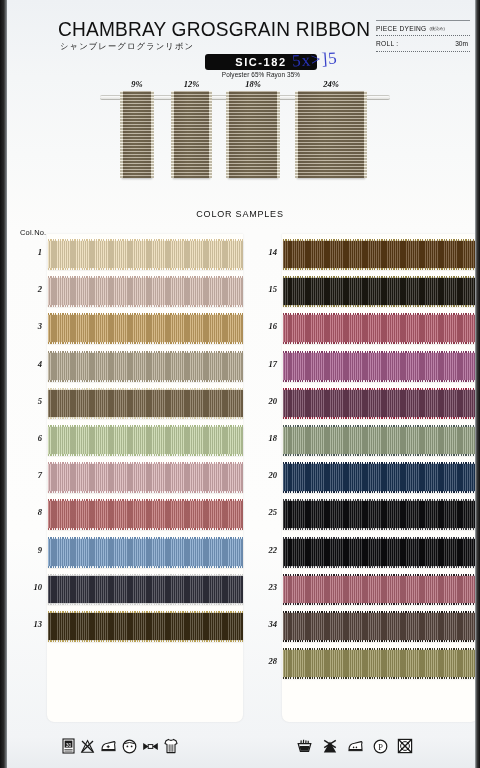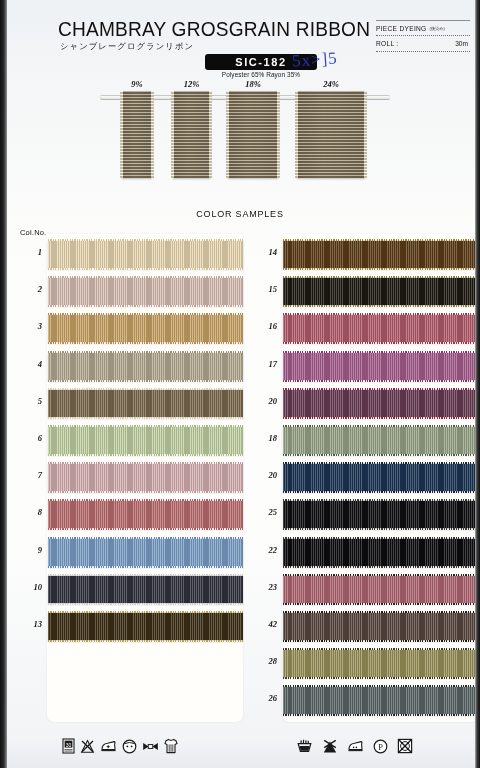--- a/index.html
+++ b/index.html
@@ -488,41 +488,33 @@
       </div>
       <div class="swatch-wrap">
         <div class="num">23</div>
         <div class="swatch" style="background: rgb(176, 103, 116);">
           <div class="rib"></div>
           <div class="edge-t" style="background: repeating-linear-gradient(90deg, rgb(42, 32, 36) 0px, rgb(42, 32, 36) 1.2px, rgba(255, 255, 255, 0.8) 1.2px, rgba(255, 255, 255, 0.8) 2.4px);"></div>
           <div class="edge-b" style="background: repeating-linear-gradient(90deg, rgb(42, 32, 36) 0px, rgb(42, 32, 36) 1.2px, rgba(255, 255, 255, 0.8) 1.2px, rgba(255, 255, 255, 0.8) 2.4px);"></div>
         </div>
       </div>
       <div class="swatch-wrap">
-        <div class="num">42</div>
+        <div class="num">34</div>
         <div class="swatch" style="background: rgb(89, 71, 63);">
           <div class="rib"></div>
           <div class="edge-t" style="background: repeating-linear-gradient(90deg, rgb(31, 26, 23) 0px, rgb(31, 26, 23) 1.2px, rgba(255, 255, 255, 0.8) 1.2px, rgba(255, 255, 255, 0.8) 2.4px);"></div>
           <div class="edge-b" style="background: repeating-linear-gradient(90deg, rgb(31, 26, 23) 0px, rgb(31, 26, 23) 1.2px, rgba(255, 255, 255, 0.8) 1.2px, rgba(255, 255, 255, 0.8) 2.4px);"></div>
         </div>
       </div>
       <div class="swatch-wrap">
         <div class="num">28</div>
         <div class="swatch" style="background: rgb(154, 147, 92);">
           <div class="rib"></div>
           <div class="edge-t" style="background: repeating-linear-gradient(90deg, rgb(58, 55, 34) 0px, rgb(58, 55, 34) 1.2px, rgba(255, 255, 255, 0.8) 1.2px, rgba(255, 255, 255, 0.8) 2.4px);"></div>
           <div class="edge-b" style="background: repeating-linear-gradient(90deg, rgb(58, 55, 34) 0px, rgb(58, 55, 34) 1.2px, rgba(255, 255, 255, 0.8) 1.2px, rgba(255, 255, 255, 0.8) 2.4px);"></div>
-        </div>
-      </div>
-      <div class="swatch-wrap">
-        <div class="num">26</div>
-        <div class="swatch" style="background: rgb(92, 102, 104);">
-          <div class="rib"></div>
-          <div class="edge-t" style="background: repeating-linear-gradient(90deg, rgb(32, 38, 42) 0px, rgb(32, 38, 42) 1.2px, rgba(255, 255, 255, 0.8) 1.2px, rgba(255, 255, 255, 0.8) 2.4px);"></div>
-          <div class="edge-b" style="background: repeating-linear-gradient(90deg, rgb(32, 38, 42) 0px, rgb(32, 38, 42) 1.2px, rgba(255, 255, 255, 0.8) 1.2px, rgba(255, 255, 255, 0.8) 2.4px);"></div>
         </div>
       </div>
     </div>
 
   <div class="care left">
     <span>
       <svg width="13" height="16" viewBox="0 0 13 16">
         <rect x="1" y="1" width="11" height="14" fill="#fff" stroke="#1a1a1a" stroke-width="1.1"></rect>
         <rect x="2.6" y="2.6" width="7.8" height="7" fill="#1a1a1a"></rect>
         <text x="6.5" y="8.6" font-size="5" fill="#fff" text-anchor="middle" font-family="Liberation Sans, sans-serif">30</text>

